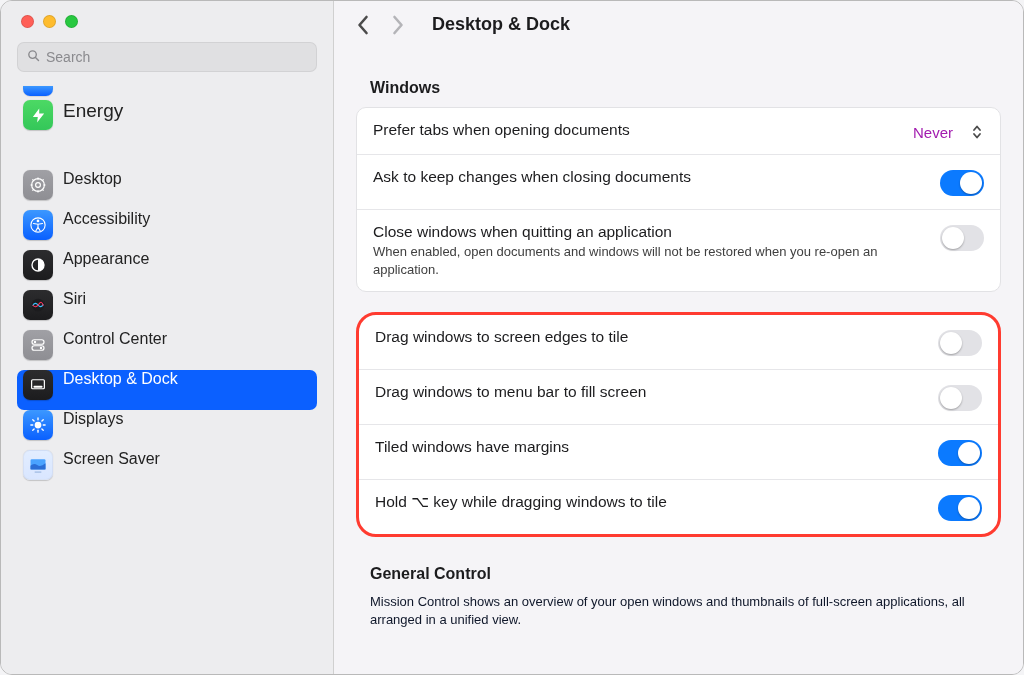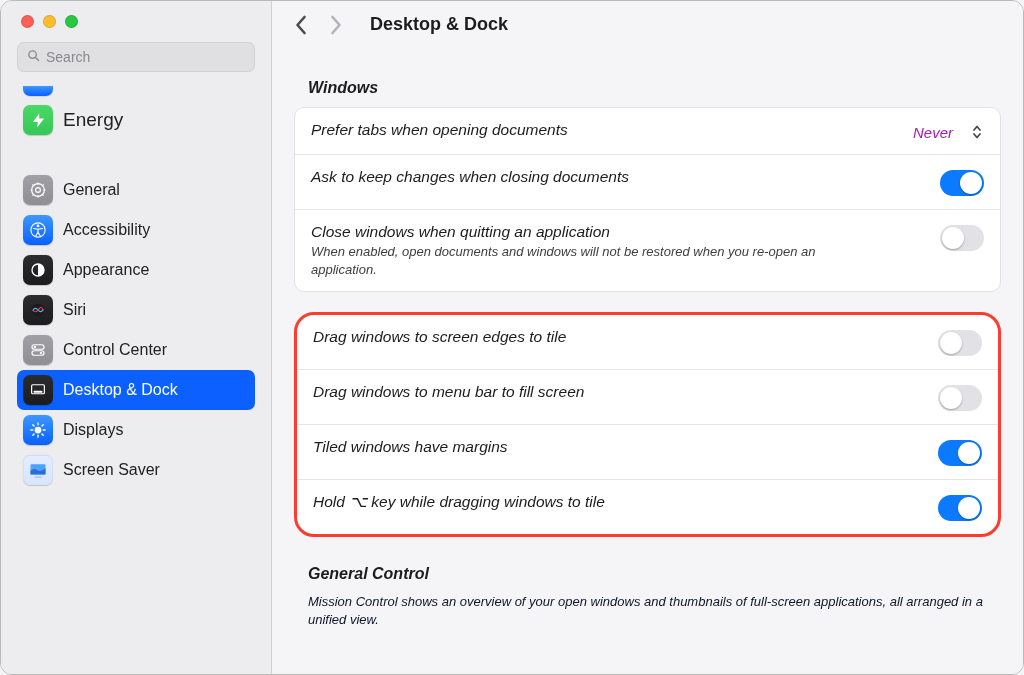--- a/index.html
+++ b/index.html
@@ -1,56 +1,56 @@
 <!DOCTYPE html>
 <html><head>
   <meta charset="utf-8">
   <style>
     * { margin: 0; padding: 0; box-sizing: border-box; font-family: -apple-system, BlinkMacSystemFont, "Segoe UI", "Helvetica Neue", Arial, sans-serif; -webkit-font-smoothing: antialiased; }
     body { width: 1024px; height: 675px; overflow: hidden; display: flex; background: #f4f4f6; border: 1px solid #b9b9b9; border-radius: 12px; position: relative; }
 
     
-    .sidebar { width: 271px; background: #ededef; border-right: 1px solid #d0d0d0; display: flex; flex-direction: column; padding: 14px 0 0 0; }
+    .sidebar { width: 333px; background: #ededef; border-right: 1px solid #d0d0d0; display: flex; flex-direction: column; padding: 14px 0 0 0; }
 
     .traffic-lights { display: flex; gap: 9px; padding: 0 0 14px 20px; align-items: center; }
     .tl { width: 13px; height: 13px; border-radius: 50%; border: 0.5px solid rgba(0,0,0,0.12); }
     .tl.red { background: #ff5f57; }
     .tl.yellow { background: #febc2e; }
     .tl.green { background: #28c840; }
 
     .search-wrap { padding: 0 16px 8px 16px; }
     .search { display: flex; align-items: center; background: #e0e0e2; border-radius: 7px; height: 30px; padding: 0 8px; border: 0.5px solid rgba(0,0,0,0.06); }
     .search svg { flex-shrink: 0; }
     .search input { border: none; outline: none; background: transparent; font-size: 14px; margin-left: 5px; width: 100%; color: #333; }
     .search input::placeholder { color: #8a8a8e; }
 
     .side-scroll { flex: 1; overflow-y: auto; padding: 6px 16px 0 16px; }
 
-    .side-item { display: flex; align-items: center; height: 40px; padding: 0 6px; border-radius: 7px; cursor: default; }
+    .side-item { display: flex; align-items: flex-start; height: 40px; padding: 0 6px; border-radius: 7px; cursor: default; }
     .side-item.selected { background: #0b60ff; }
     .side-icon { width: 30px; height: 30px; border-radius: 7px; display: flex; align-items: center; justify-content: center; flex-shrink: 0; margin-right: 10px; box-shadow: 0 0.5px 1px rgba(0,0,0,0.18); }
     .blue-ico { background: linear-gradient(180deg,#3c98ff,#0a60ff); }
     .green-ico { background: linear-gradient(180deg,#4cd964,#34c759); }
     .grey-ico { background: linear-gradient(180deg,#a0a0a5,#8e8e93); }
     .black-ico { background: linear-gradient(180deg,#2c2c2e,#1c1c1e); }
     .lightblue-ico { background: linear-gradient(180deg,#e2edff,#d9e6ff); border: 0.5px solid rgba(0,0,0,0.04); }
     .side-label { font-size: 16px; color: #222; }
     .upper-label { font-size: 19px; }
     .side-item.selected .side-label { color: #fff; }
 
     .side-group { margin-top: 30px; }
 
     
     .content { flex: 1; display: flex; flex-direction: column; background: #f5f4f7; }
     .header { display: flex; align-items: center; height: 48px; padding: 0 18px; gap: 16px; border-bottom: 1px solid rgba(0,0,0,0); }
     .nav-btn { width: 20px; height: 20px; display: flex; align-items: center; justify-content: center; color: #4b4b4b; }
     .nav-btn.disabled { color: #b4b4b8; }
     .header-title { font-size: 18px; font-weight: 700; color: #1c1c1e; margin-left: 8px; }
 
-    .scroll-area { flex: 1; overflow-y: auto; padding: 0px 22px 0 22px; font-style: italic; }
+    .scroll-area { flex: 1; overflow-y: auto; padding: 0px 22px 0 22px; }
 
     .section-title { font-size: 16px; font-weight: 700; color: #1c1c1e; margin: 30px 0 10px 14px; }
     .section-sub { font-size: 13px; color: #0f172a; line-height: 1.35; margin: 4px 14px 0 14px; }
 
     .card { background: #fff; border: 1px solid #e2e2e5; border-radius: 10px; overflow: hidden; }
     .card.highlight { border: 3px solid #ff3b30; border-radius: 20px; }
     .row { padding: 13px 16px; display: flex; align-items: flex-start; border-top: 1px solid #e6e6e9; }
     .row:first-child { border-top: none; }
     .row-main { flex: 1; }
     .row-title { font-size: 15.5px; color: #1c1c1e; }
@@ -118,21 +118,21 @@
                 <line x1="12" y1="19" x2="12" y2="22"></line>
                 <line x1="2" y1="12" x2="5" y2="12"></line>
                 <line x1="19" y1="12" x2="22" y2="12"></line>
                 <line x1="4.5" y1="4.5" x2="6.6" y2="6.6"></line>
                 <line x1="17.4" y1="17.4" x2="19.5" y2="19.5"></line>
                 <line x1="19.5" y1="4.5" x2="17.4" y2="6.6"></line>
                 <line x1="6.6" y1="17.4" x2="4.5" y2="19.5"></line>
               </g>
             </svg>
         </div>
-        <span class="side-label">General</span>
+        <span class="side-label">Desktop</span>
       </div>
 
       <div class="side-item">
         <div class="side-icon blue-ico">
           <svg width="18" height="18" viewBox="0 0 24 24">
               <circle cx="12" cy="12" r="9.5" fill="none" stroke="#fff" stroke-width="1.5"></circle>
               <circle cx="12" cy="6.5" r="1.8" fill="#fff"></circle>
               <path d="M6 10 L12 11 L18 10 M12 11 L12 15 M12 15 L9 20 M12 15 L15 20" stroke="#fff" stroke-width="1.6" fill="none" stroke-linecap="round"></path>
             </svg>
         </div>

